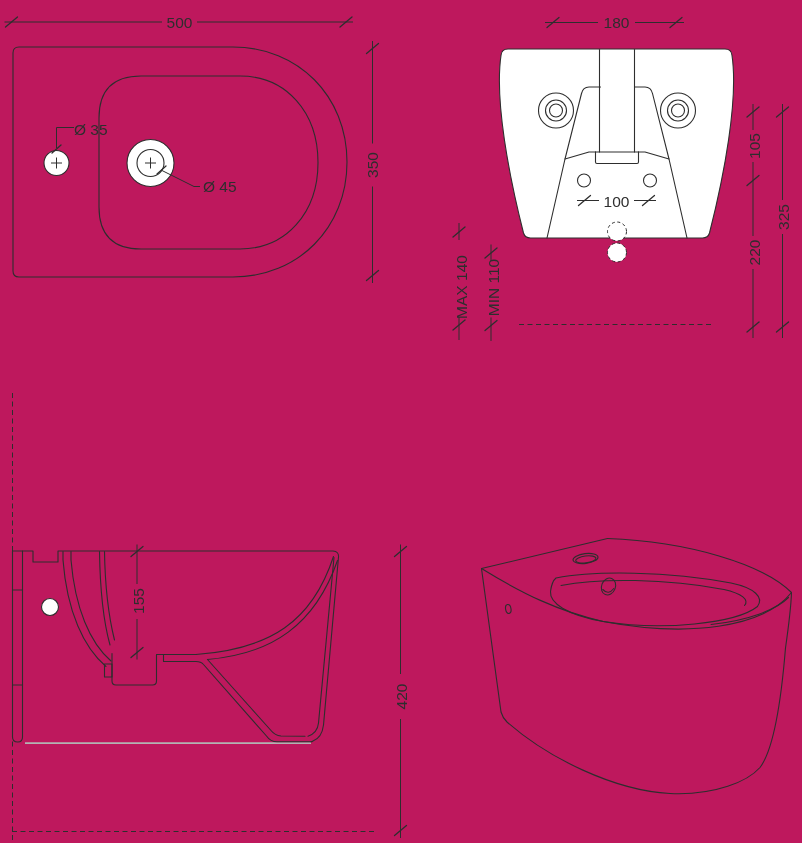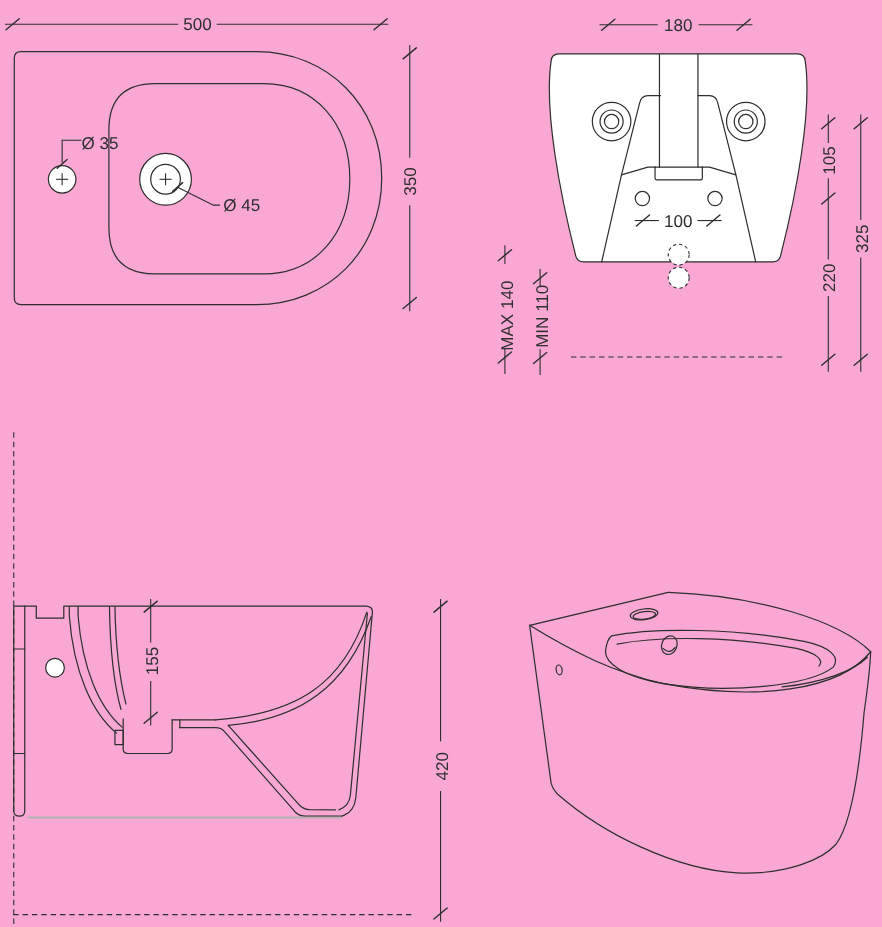--- a/index.html
+++ b/index.html
@@ -1,16 +1,16 @@
 <!DOCTYPE html>
 <html><head>
 <meta charset="utf-8">
 <style>
   html,body{margin:0;padding:0;background:#ffffff;}
-  .canvas{position:relative;width:802px;height:843px;background:#f9a8d4;overflow:hidden;
+  .canvas{position:relative;width:802px;height:843px;background:#be185d;overflow:hidden;
           font-family:"Liberation Sans", sans-serif;}
   svg{display:block;}
   .ln{fill:none;stroke:#2e2e2e;stroke-width:1.1;stroke-linejoin:round;stroke-linecap:round;}
   .lnf{fill:#ffffff;stroke:#2e2e2e;stroke-width:1.1;stroke-linejoin:round;}
   .dim{fill:none;stroke:#2e2e2e;stroke-width:1;}
   .tick{fill:none;stroke:#2e2e2e;stroke-width:1.3;stroke-linecap:round;}
   .dash{fill:none;stroke:#2e2e2e;stroke-width:1;stroke-dasharray:5 3.5;}
   .dashc{fill:#ffffff;stroke:#2e2e2e;stroke-width:1;stroke-dasharray:3 2.6;}
   .grey{fill:none;stroke:#b3b3b3;stroke-width:1.7;}
   .txt{font-family:"Liberation Sans", sans-serif;font-size:15.5px;fill:#2e2e2e;}

